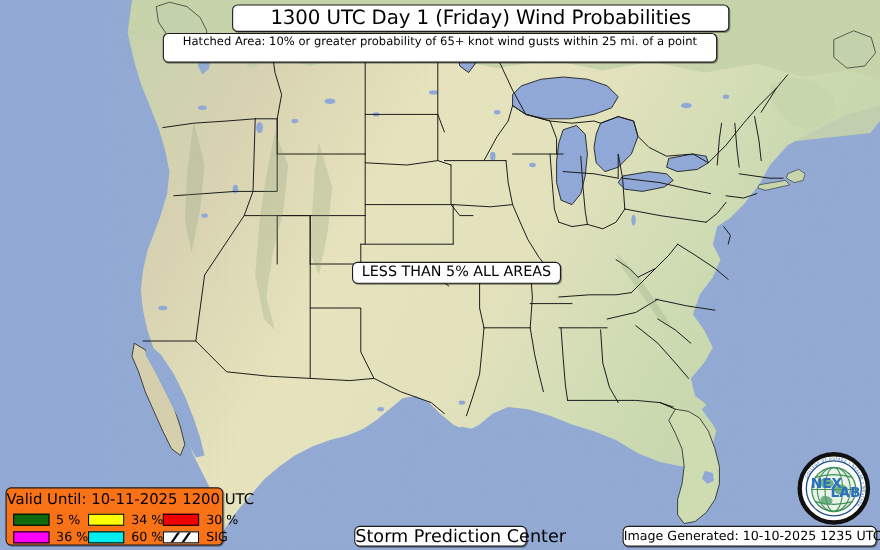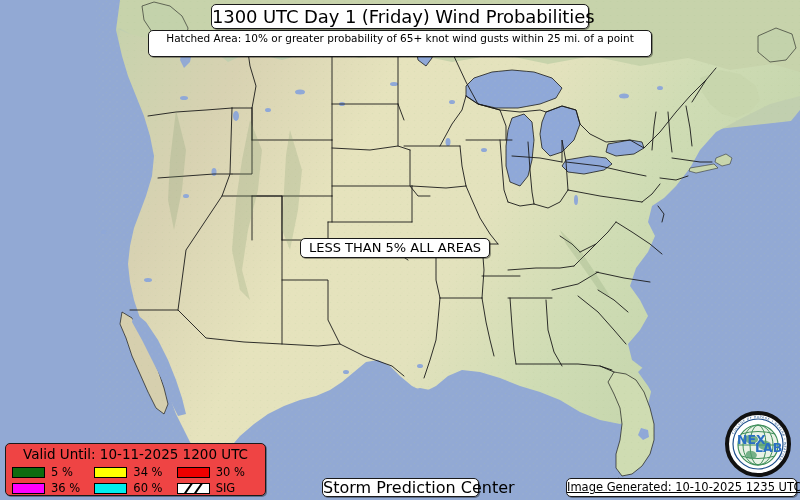--- a/index.html
+++ b/index.html
@@ -37,42 +37,42 @@
     color: #000000;
     text-align: center;
     white-space: nowrap;
     box-shadow: 1px 1px 0 rgba(0,0,0,0.35);
   }
 
   
   #title-box {
     left: 211px;
     top: 4px;
-    width: 378px;
+    width: 452px;
     height: 25px;
     font-size: 18px;
     line-height: 23px;
     letter-spacing: -0.1px;
   }
 
   
   #subtitle-box {
     left: 148px;
     top: 30px;
     width: 504px;
     height: 27px;
     font-size: 10.5px;
     line-height: 13px;
     padding-top: 0.5px;
   }
   #subtitle-box div { display: block; }
 
   
   #center-note {
-    left: 300px;
+    left: 320px;
     top: 238px;
     width: 190px;
     height: 20px;
     font-size: 13px;
     line-height: 18px;
   }
 
   
   #spc-box {
     left: 322px;
@@ -84,31 +84,30 @@
   }
 
   
   #imggen-box {
     left: 566px;
     top: 478px;
     width: 231px;
     height: 19px;
     font-size: 11.5px;
     line-height: 17px;
-    text-decoration: underline;
   }
 
   
   #legend-box {
     position: absolute;
     left: 5px;
     top: 443px;
-    width: 261px;
+    width: 198px;
     height: 53px;
-    background: #ef4444;
+    background: #f97316;
     border: 1px solid #1a1a1a;
     border-radius: 5px;
     box-sizing: border-box;
     box-shadow: 1px 1px 0 rgba(0,0,0,0.35);
     padding: 2px 0 0 0;
     color: #000;
   }
   #legend-title {
     text-align: center;
     font-size: 13.5px;

